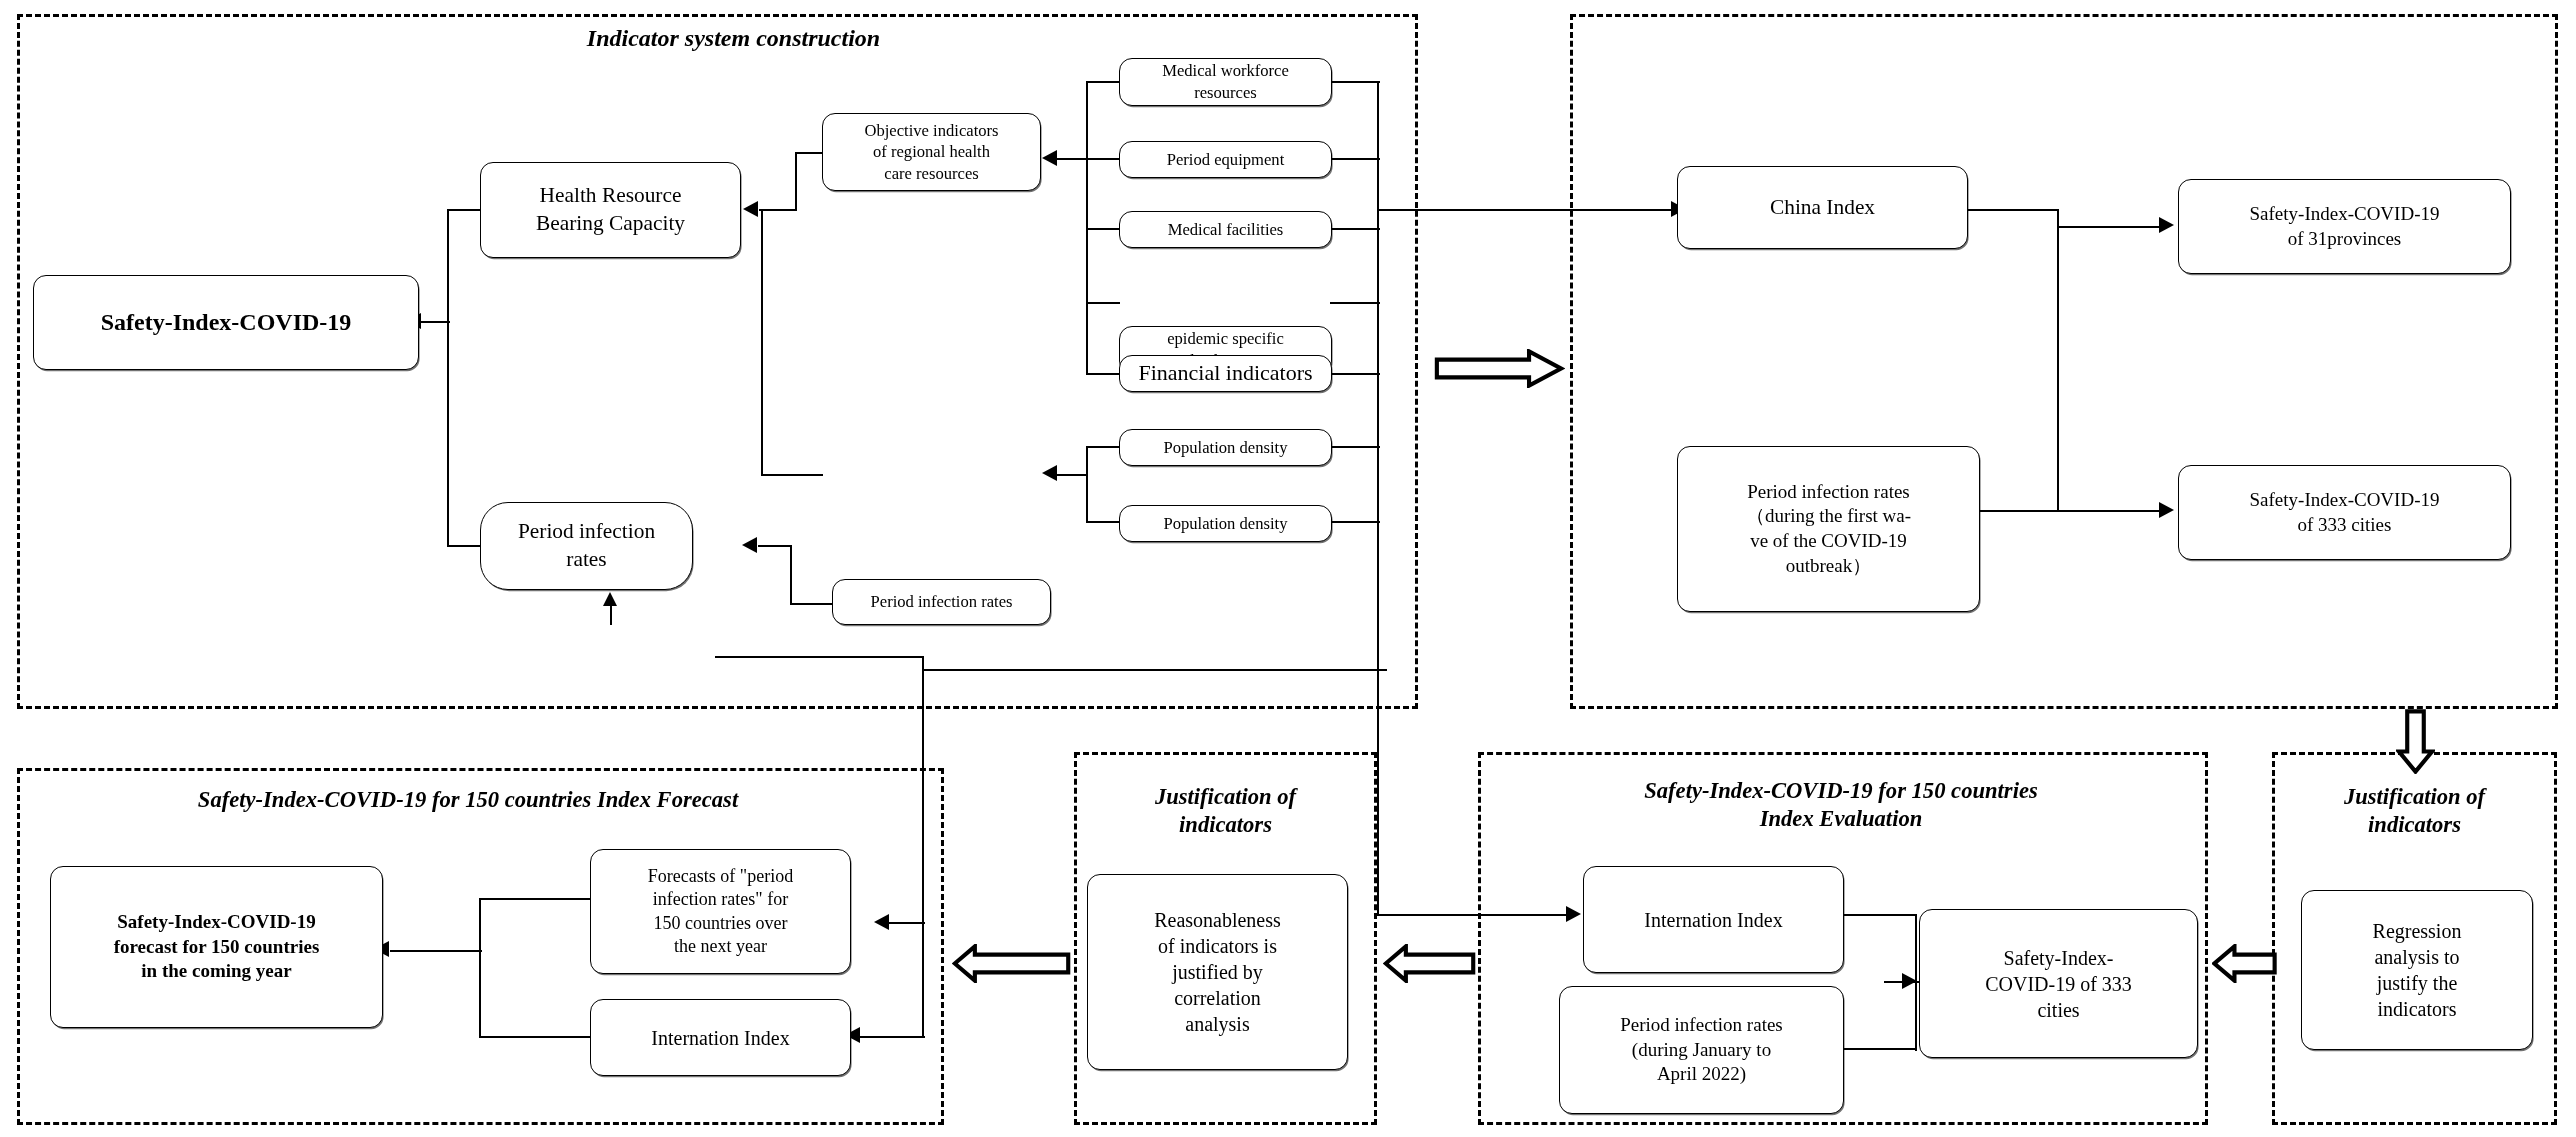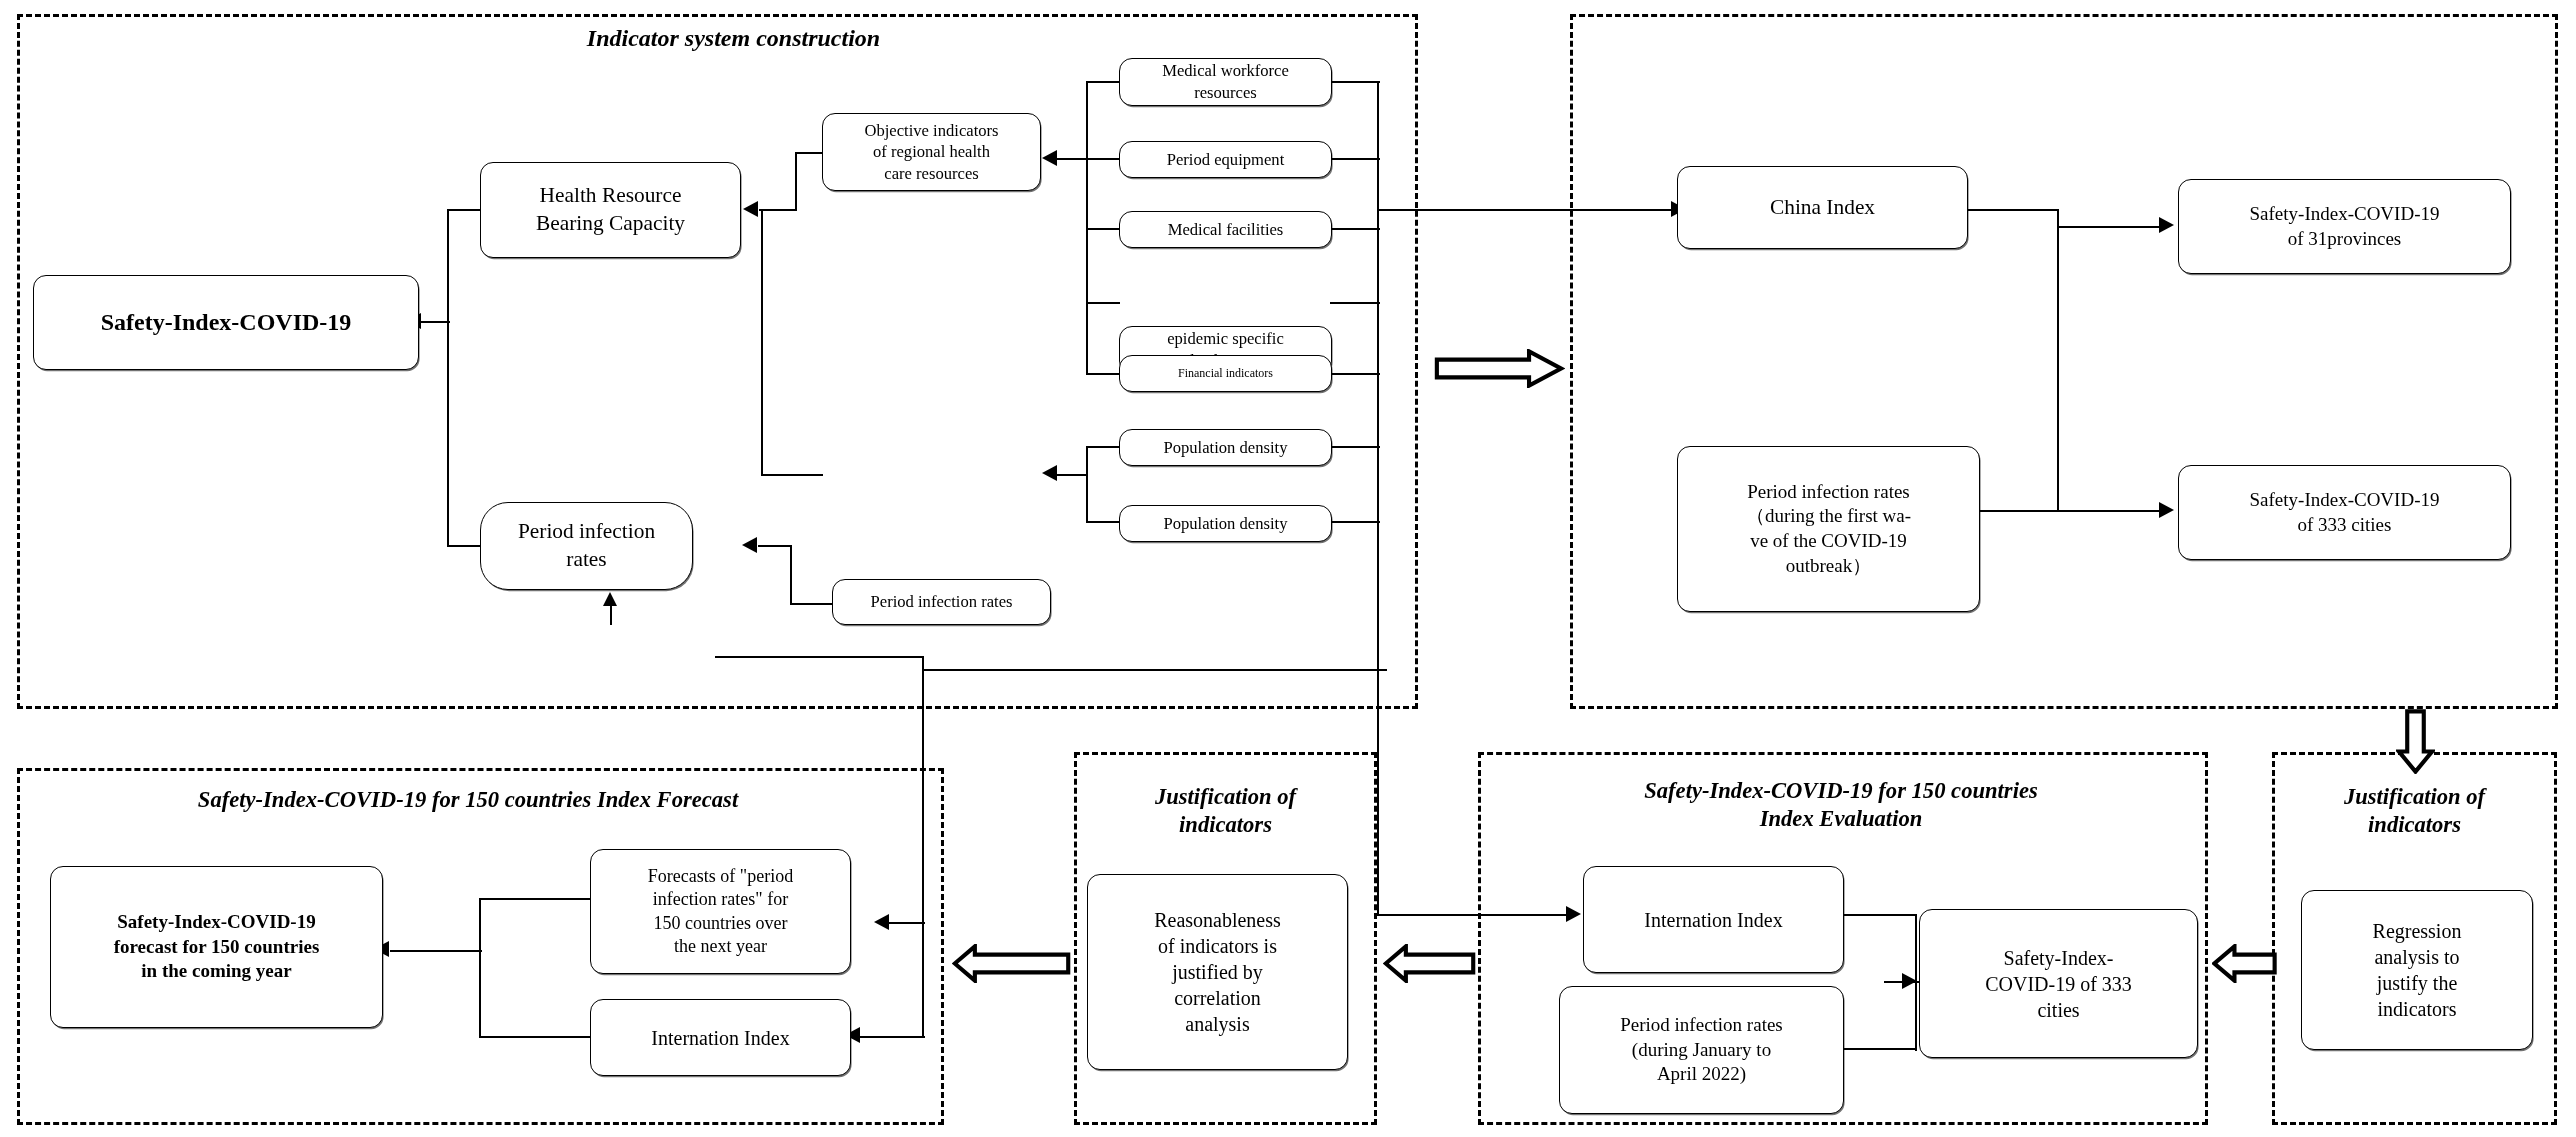--- a/index.html
+++ b/index.html
@@ -65,21 +65,21 @@
 
   <div class="panel" style="left:16.6px;top:13.7px;width:1401px;height:695px;"></div>
   <div class="panel-title" style="left:389px;top:24px;width:689px;font-size:24px;">Indicator system construction</div>
 
   <div class="node" style="left:1119px;top:58px;width:213px;height:48px;font-size:16.6px;">Medical workforce
 resources</div>
   <div class="node" style="left:1119px;top:141px;width:213px;height:37px;font-size:16.6px;">Period equipment</div>
   <div class="node" style="left:1119px;top:211px;width:213px;height:37px;font-size:16.6px;">Medical facilities</div>
   <div class="node" style="left:1119px;top:279px;width:213px;height:48px;font-size:16.6px;margin-top:47px;">epidemic specific
 medical resources</div>
-  <div class="node" style="left:1119px;top:355px;width:213px;height:37px;font-size:12px;">Financial indicators</div>
+  <div class="node" style="left:1119px;top:355px;width:213px;height:37px;font-size:22px;">Financial indicators</div>
   <div class="node" style="left:1119px;top:429px;width:213px;height:37px;font-size:16.6px;">Population density</div>
   <div class="node" style="left:1119px;top:505px;width:213px;height:37px;font-size:16.6px;">Population density</div>
 
   <div class="node" style="left:822px;top:113px;width:219px;height:78px;font-size:16.6px;">Objective indicators
 of regional health
 care resources</div>
 
   <div class="node" style="left:480px;top:162px;width:261px;height:96px;font-size:21.4px;">Health Resource
 Bearing Capacity</div>
   <div class="node" style="left:480px;top:502px;width:213px;height:88px;font-size:21.4px;border-radius:28px;">Period infection

